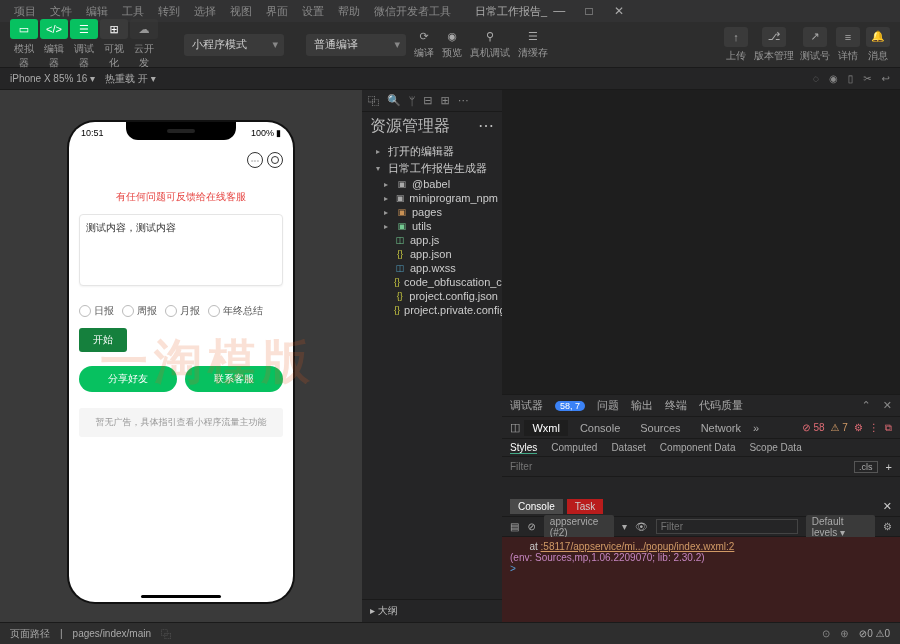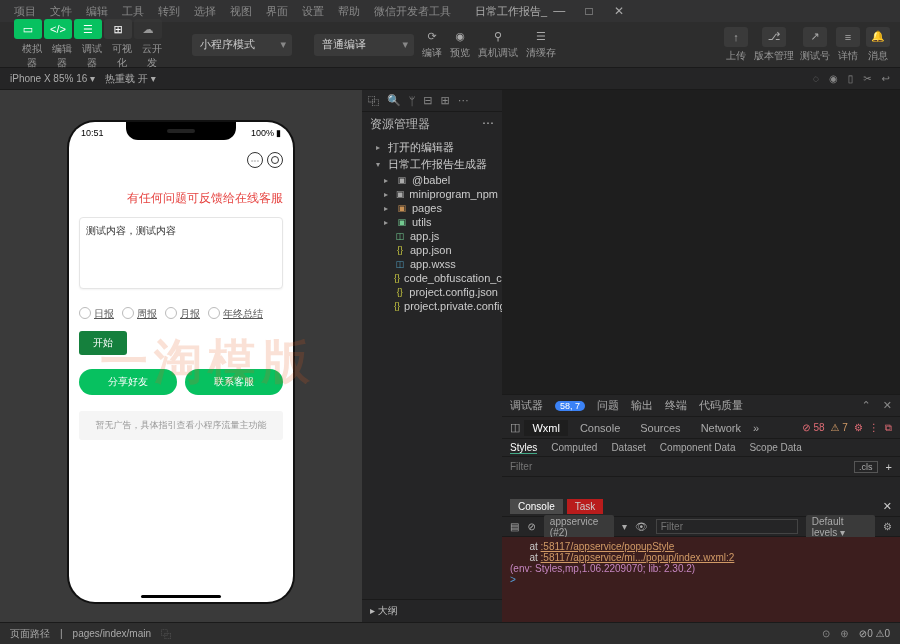--- a/index.html
+++ b/index.html
@@ -13,21 +13,21 @@
 .titlebar .app-title { flex: 1; text-align: center; color: #777; }
 .titlebar .win-controls { display: flex; gap: 6px; }
 .titlebar .win-controls span { width: 24px; text-align: center; color: #aaa; cursor: pointer; font-size: 12px; }
 
 
 .toolbar { height: 46px; background: #2d2d2d; border-bottom: 1px solid #1a1a1a; display: flex; align-items: center; padding: 0 10px; gap: 8px; }
 .tb-group { display: flex; flex-direction: column; align-items: center; }
 .tb-icons { display: flex; gap: 2px; }
 .tb-icon { width: 28px; height: 20px; background: #07c160; border-radius: 3px; display: flex; align-items: center; justify-content: center; color: #fff; font-size: 11px; cursor: pointer; }
 .tb-icon.dark { background: #3a3a3a; }
-.tb-labels { display: flex; gap: 2px; margin-top: 3px; font-size: 10px; color: #999; margin-left: 8px; }
+.tb-labels { display: flex; gap: 2px; margin-top: 3px; font-size: 10px; color: #999; }
 .tb-labels span { width: 28px; text-align: center; }
 .tb-select { height: 22px; background: #3a3a3a; border: none; color: #ccc; border-radius: 3px; padding: 0 18px 0 8px; font-size: 11px; position: relative; min-width: 100px; display: flex; align-items: center; }
 .tb-select::after { content: "▾"; position: absolute; right: 6px; color: #888; }
 .tb-vert { display: flex; flex-direction: column; align-items: center; gap: 2px; color: #999; font-size: 10px; }
 .tb-vert .ic { width: 18px; height: 14px; display: flex; align-items: center; justify-content: center; font-size: 11px; color: #aaa; }
 .tb-right { margin-left: auto; display: flex; gap: 6px; }
 .tb-right .ic-btn { width: 24px; height: 20px; background: #3a3a3a; border-radius: 3px; display: flex; align-items: center; justify-content: center; color: #aaa; font-size: 11px; cursor: pointer; }
 
 
 .devicebar { height: 22px; background: #252526; border-bottom: 1px solid #1a1a1a; display: flex; align-items: center; padding: 0 10px; font-size: 10px; color: #aaa; gap: 10px; }
@@ -42,38 +42,38 @@
 .phone { margin-top: 32px; width: 224px; height: 480px; background: #fff; border-radius: 26px; position: relative; overflow: hidden; box-shadow: 0 0 0 2px #111; }
 .notch { position: absolute; top: 0; left: 50%; transform: translateX(-50%); width: 110px; height: 18px; background: #000; border-radius: 0 0 12px 12px; z-index: 10; display: flex; align-items: center; justify-content: center; }
 .notch::after { content: ""; width: 28px; height: 4px; background: #222; border-radius: 2px; }
 .statusbar { height: 22px; display: flex; align-items: center; justify-content: space-between; padding: 0 12px; font-size: 9px; color: #000; }
 .statusbar .battery { display: flex; align-items: center; gap: 2px; }
 .mp-header { height: 32px; display: flex; align-items: center; justify-content: flex-end; padding: 0 10px; gap: 4px; }
 .mp-menu { width: 16px; height: 16px; border: 1.5px solid #333; border-radius: 10px; display: flex; align-items: center; justify-content: center; font-size: 8px; }
 .mp-close { width: 16px; height: 16px; border: 1.5px solid #333; border-radius: 50%; display: flex; align-items: center; justify-content: center; }
 .mp-close::after { content: ""; width: 6px; height: 6px; border: 1.5px solid #333; border-radius: 50%; }
 .mp-body { padding: 8px 10px; }
-.notice { color: #e64340; text-align: right; font-size: 12px; margin: 6px 0 10px; }
+.notice { color: #e64340; text-align: center; font-size: 10px; margin: 6px 0 10px; }
 .ta { width: 100%; height: 72px; border: 1px solid #e5e5e5; border-radius: 4px; padding: 6px; font-size: 10px; color: #333; resize: none; box-shadow: 0 1px 2px rgba(0,0,0,.05); }
 .radios { display: flex; gap: 8px; margin: 16px 0 10px; font-size: 10px; color: #555; }
-.radio { display: flex; gap: 3px; text-decoration: underline; }
+.radio { display: flex; align-items: center; gap: 3px; }
 .radio::before { content: ""; width: 10px; height: 10px; border: 1px solid #bbb; border-radius: 50%; }
 .btn-start { background: #15803d; color: #fff; font-size: 10px; padding: 5px 14px; border-radius: 3px; border: none; }
 .btn-row { display: flex; gap: 8px; margin-top: 14px; }
 .btn-round { flex: 1; background: #07c160; color: #fff; font-size: 10px; padding: 6px; border-radius: 14px; border: none; text-align: center; }
 .ad-box { margin-top: 16px; background: #f5f5f5; color: #999; font-size: 9px; padding: 8px; text-align: center; border-radius: 3px; }
 .home-ind { position: absolute; bottom: 4px; left: 50%; transform: translateX(-50%); width: 80px; height: 3px; background: #000; border-radius: 2px; }
 .watermark { position: absolute; top: 240px; left: 100px; font-size: 48px; font-weight: bold; color: rgba(230,90,30,.18); pointer-events: none; z-index: 50; white-space: nowrap; letter-spacing: 6px; }
 
 
 .explorer { width: 140px; background: #252526; display: flex; flex-direction: column; font-size: 11px; }
 .exp-tabs { height: 22px; display: flex; align-items: center; padding: 0 6px; gap: 8px; border-bottom: 1px solid #1a1a1a; color: #888; }
 .exp-tabs .tab-ic { cursor: pointer; font-size: 11px; }
 .exp-tabs .tab-ic.active { color: #ddd; }
-.exp-header { padding: 4px 8px; display: flex; justify-content: space-between; color: #bbb; font-size: 12px; }
+.exp-header { padding: 4px 8px; display: flex; justify-content: space-between; color: #bbb; font-size: 16px; }
 .tree { padding: 2px 0; flex: 1; overflow: auto; }
 .tree-row { padding: 1px 4px 1px 14px; display: flex; align-items: center; gap: 4px; color: #ccc; cursor: pointer; font-size: 11px; white-space: nowrap; overflow: hidden; }
 .tree-row.d1 { padding-left: 14px; }
 .tree-row.d2 { padding-left: 22px; }
 .tree-row.d3 { padding-left: 32px; }
 .tree-row .chev { width: 8px; color: #999; font-size: 8px; }
 .tree-row .fic { width: 12px; text-align: center; font-size: 9px; }
 .fic.folder { color: #aaa; }
 .fic.folder-o { color: #c89155; }
 .fic.js { color: #73c990; }
@@ -381,23 +381,22 @@
         <span class="ic">▤</span>
         <span class="ic">⊘</span>
         <span class="sel">appservice (#2)</span>
         <span>▾</span>
         <span class="ic">👁</span>
         <input placeholder="Filter" style="">
         <span class="sel">Default levels ▾</span>
         <span class="ic">⚙</span>
       </div>
       <div class="console-out">
-        <div class="line">       <span>at </span><span class="link">:58117/appservice/popupStyle</span></div>
         <div class="line">       <span>at </span><span class="link">:58117/appservice/mi.../popup/index.wxml:2</span></div>
-        <div class="line env">(env: Styles,mp,1.06.2209070; lib: 2.30.2)</div>
+        <div class="line env">(env: Sources,mp,1.06.2209070; lib: 2.30.2)</div>
         <div class="line prompt">&gt;</div>
       </div>
     </div>
   </div>
 </div>
 
 <div class="footer">
   <span>页面路径</span>
   <span>|</span>
   <span>pages/index/main</span>

